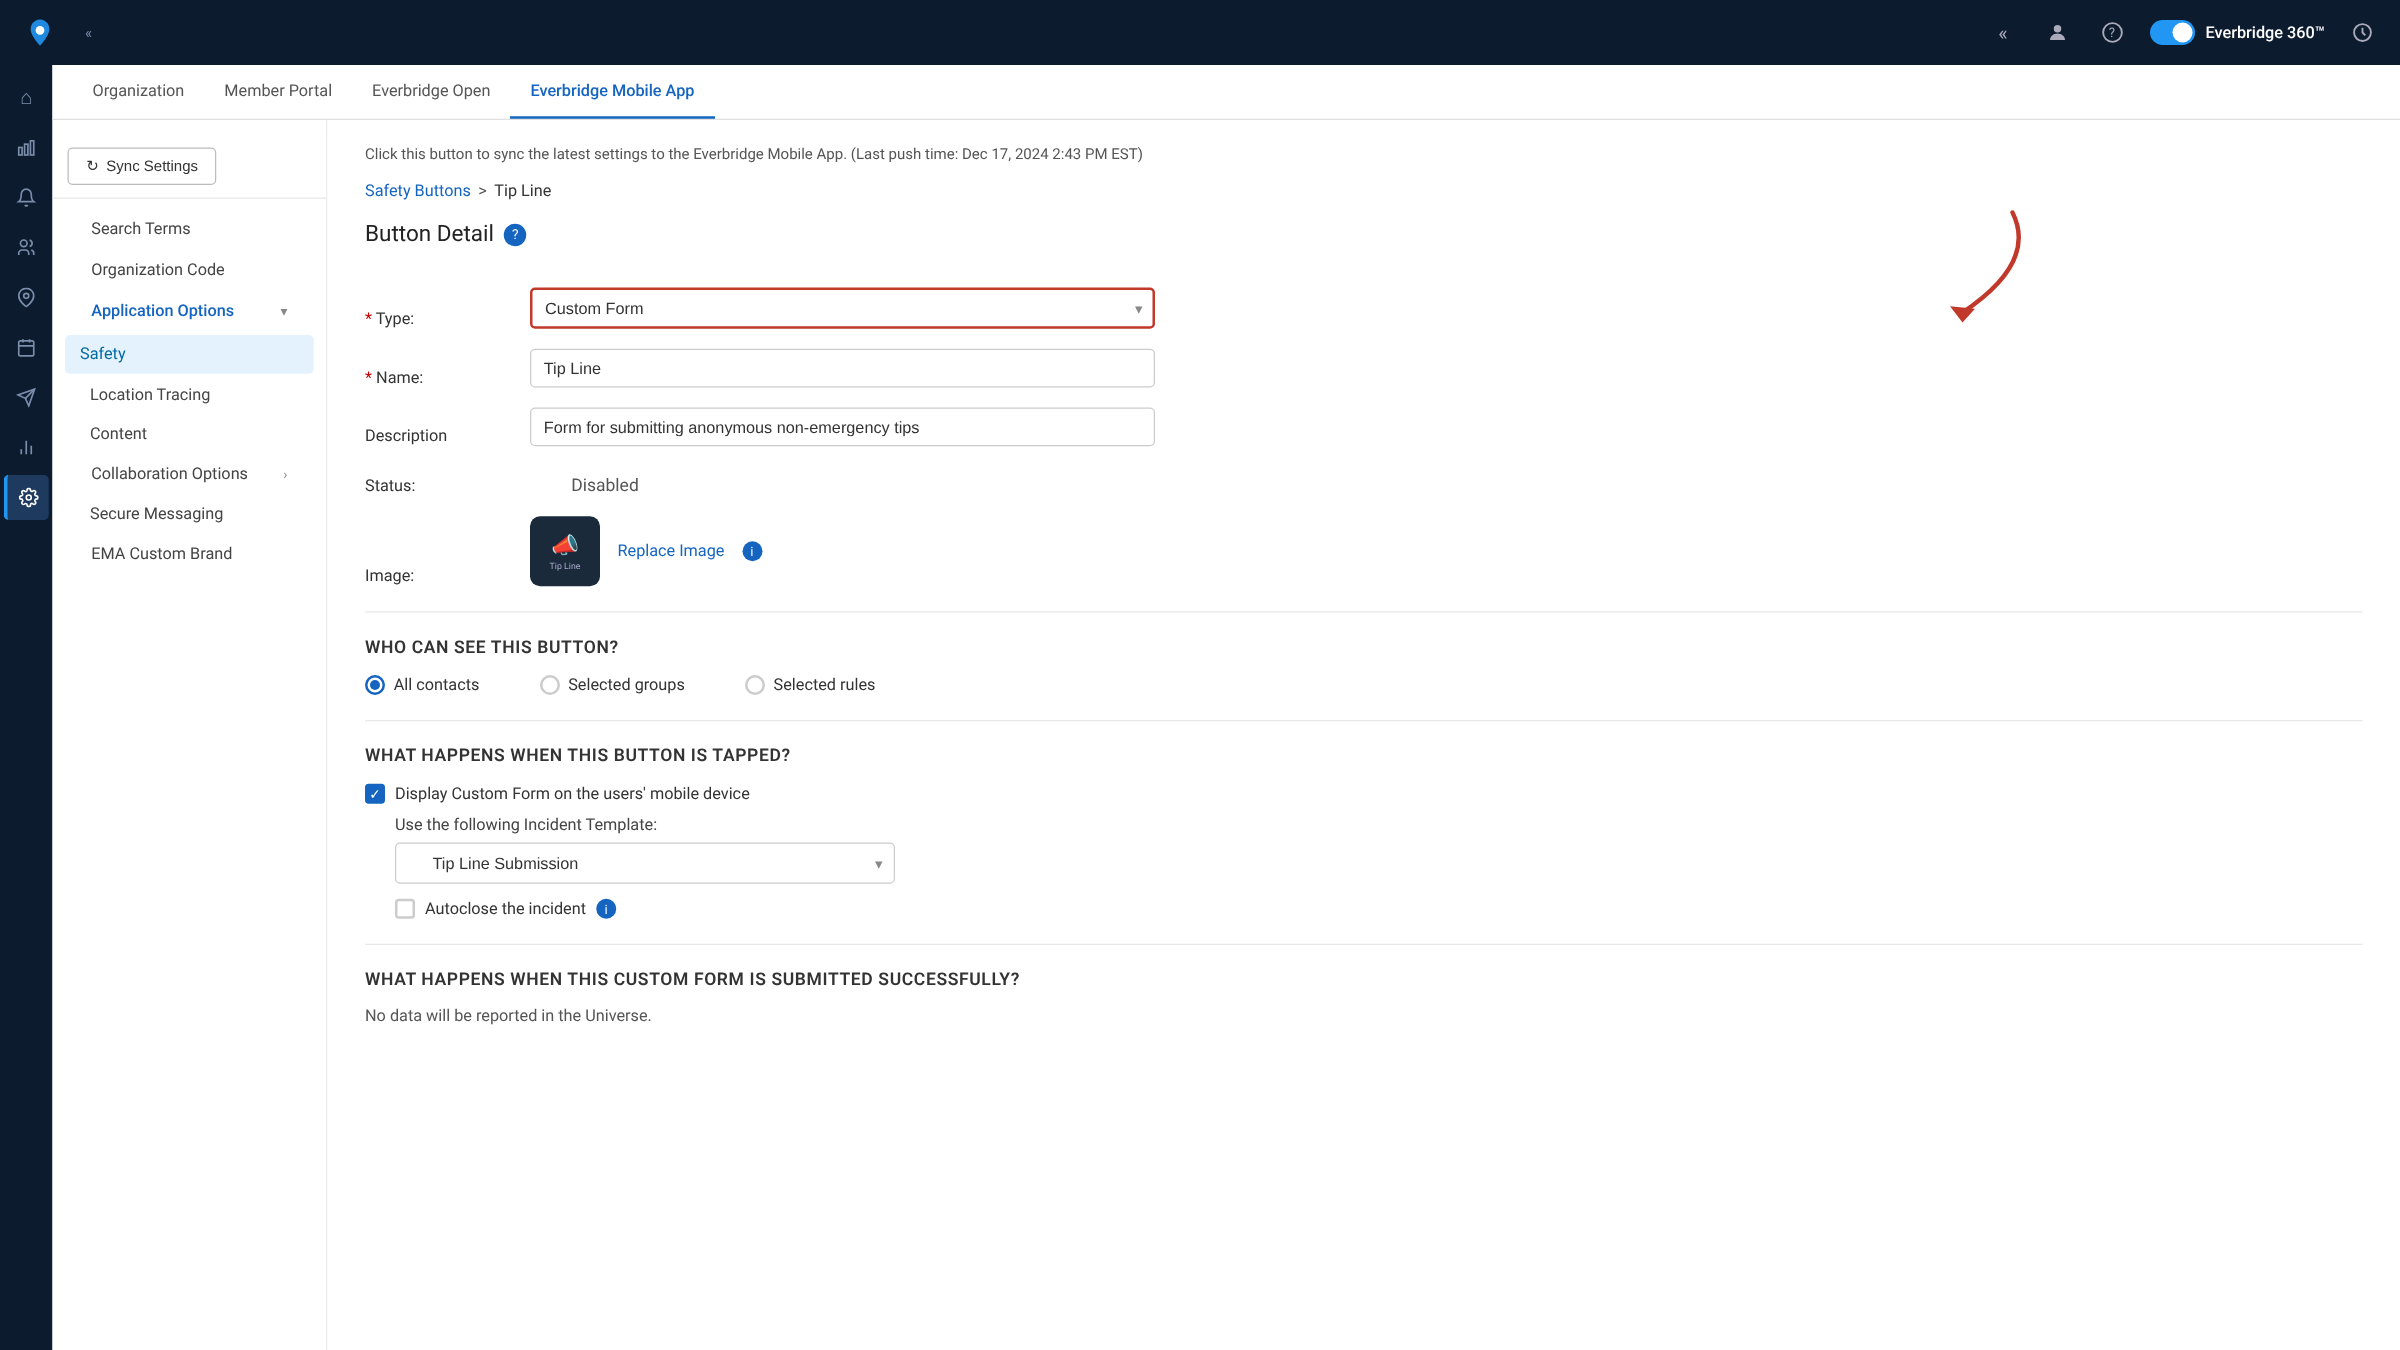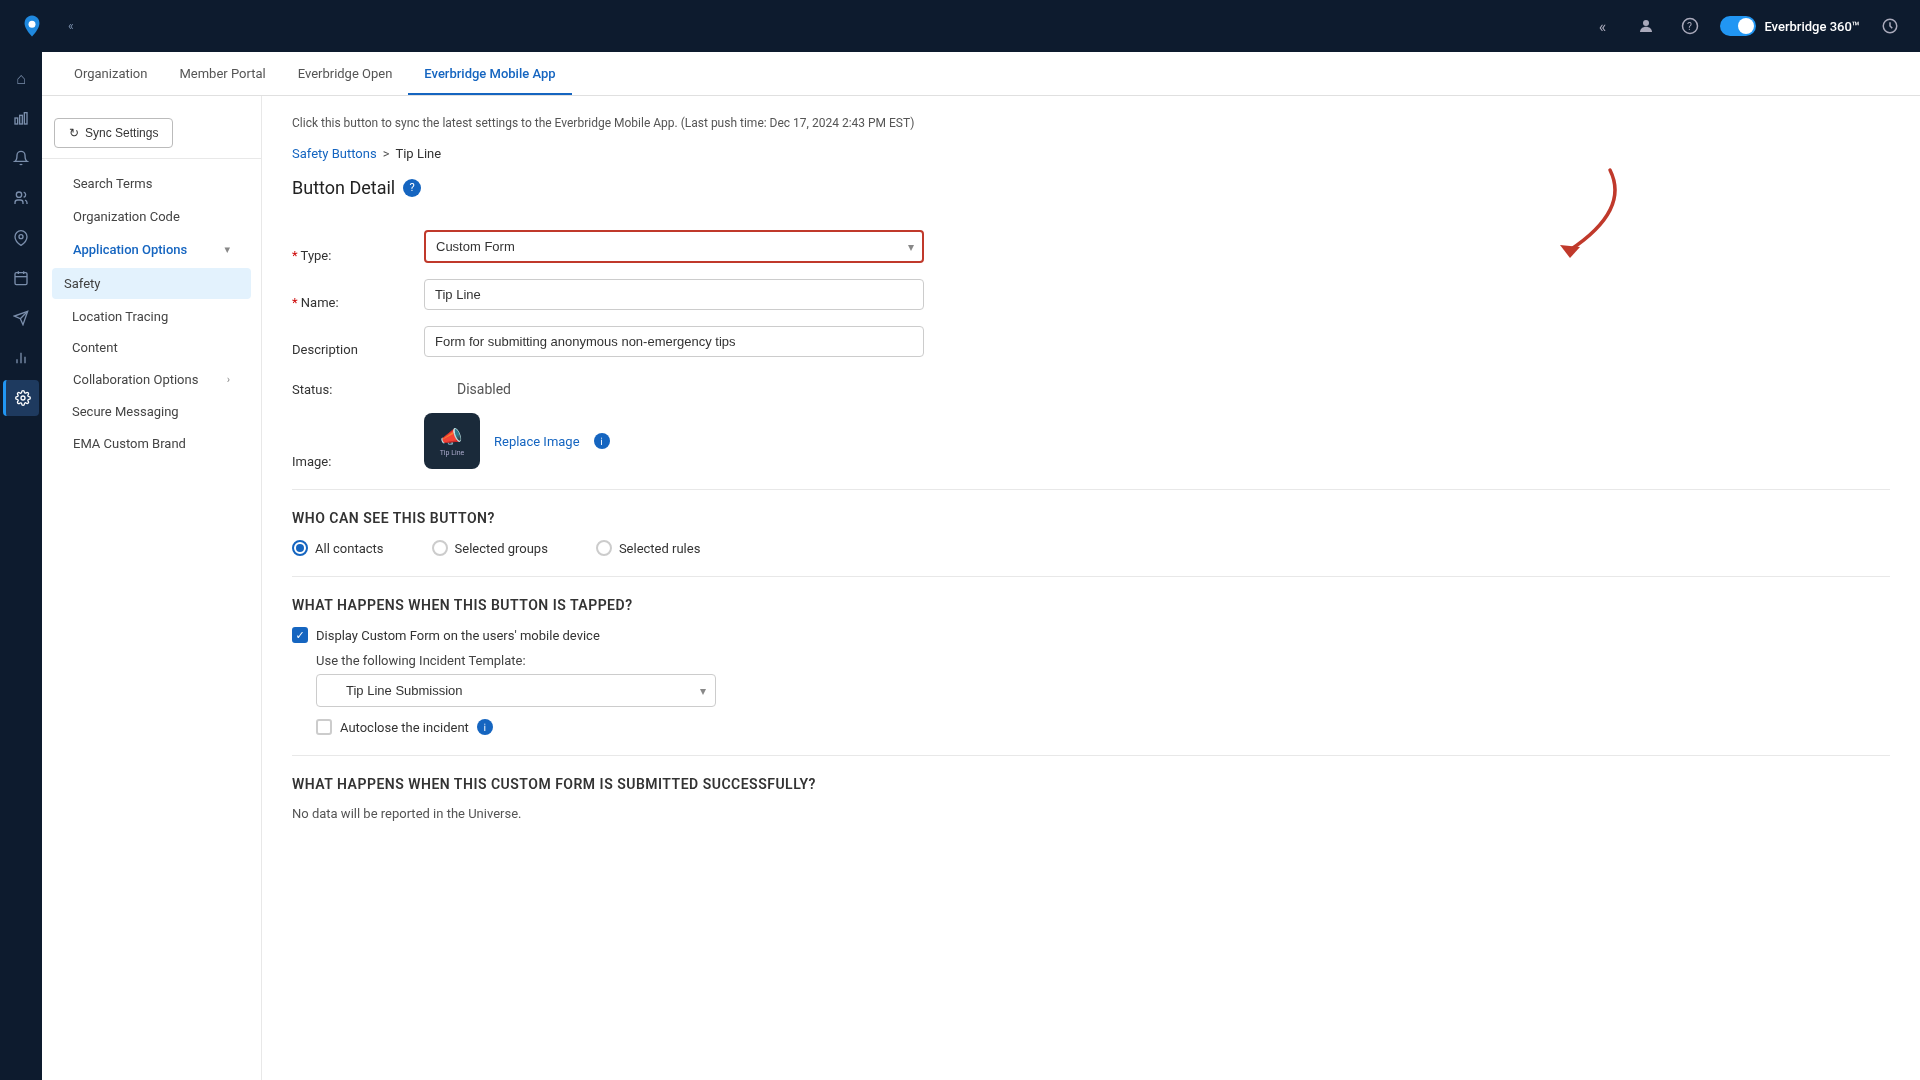--- a/index.html
+++ b/index.html
@@ -225,21 +225,21 @@
           <div class="nav-item">
             <span>Search Terms</span>
           </div>
           <div class="nav-item">
             <span>Organization Code</span>
           </div>
           <div class="nav-item parent">
             <span>Application Options</span>
             <span class="nav-chevron">▾</span>
           </div>
-          <div class="nav-sub-item active" style="background: #e3f2fd; color: #404040; border-radius: 4px; margin: 2px 10px; padding: 8px 12px;">
+          <div class="nav-sub-item active" style="background: #e3f2fd; color: #0369a1; border-radius: 4px; margin: 2px 10px; padding: 8px 12px;">
             <span>Safety</span>
           </div>
           <div class="nav-sub-item">
             <span>Location Tracing</span>
           </div>
           <div class="nav-sub-item">
             <span>Content</span>
           </div>
           <div class="nav-item">
             <span>Collaboration Options</span>

